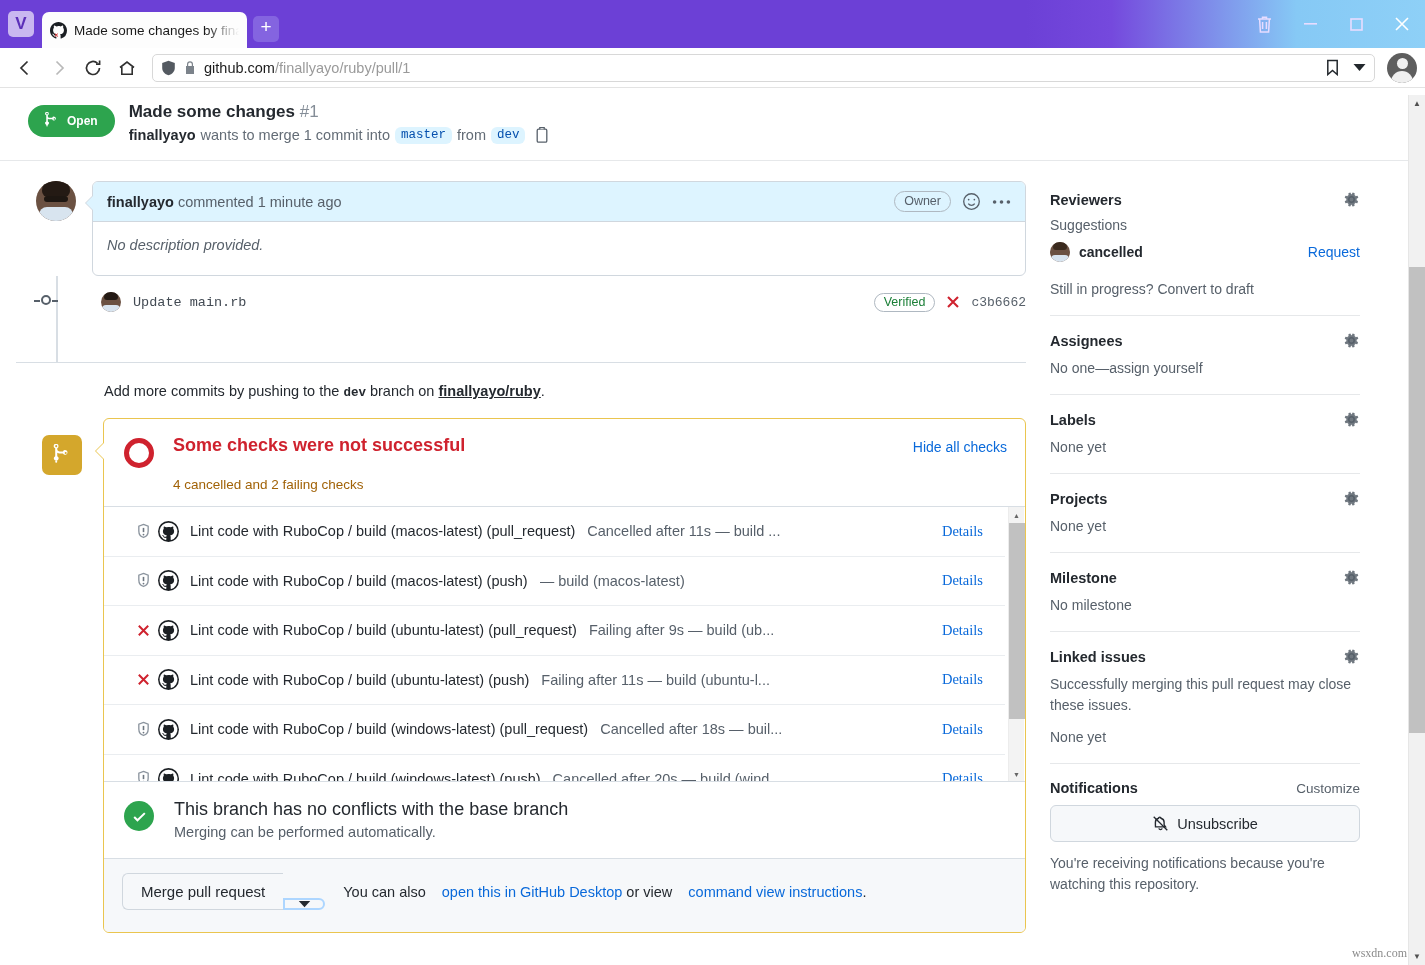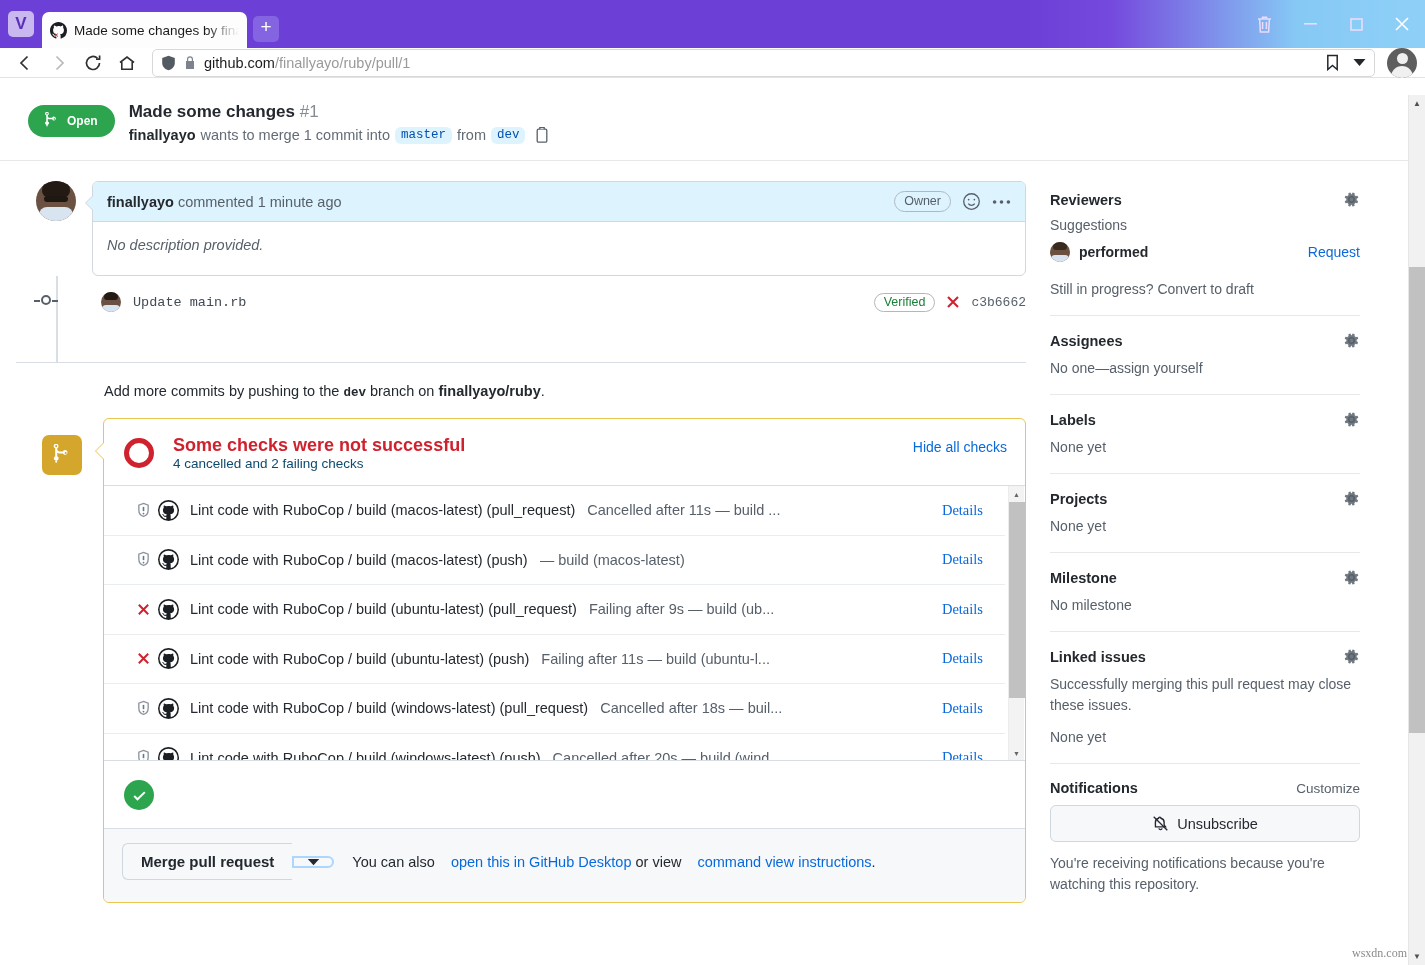--- a/index.html
+++ b/index.html
@@ -46,21 +46,21 @@
     flex: 0 0 auto;
   }
   #wincontrols { display: flex; align-items: center; height: 48px; flex: 0 0 auto; }
   .wbtn {
     width: 46px; height: 48px; display: flex; align-items: center; justify-content: center;
     color: #e8dcff;
   }
   .wbtn.light { color: #ffffff; }
 
   #toolbar {
-    height: 30px; background: #ffffff;
+    height: 40px; background: #ffffff;
     display: flex; align-items: center; padding: 0 8px; gap: 0;
     border-bottom: 1px solid #e3e3e3;
   }
   .tbtn { width: 34px; height: 34px; display: flex; align-items: center; justify-content: center; color: #303030; }
   .tbtn.dim { color: #b9b9b9; }
   #urlbar {
     flex: 1 1 auto; height: 28px; margin: 0 8px;
     border: 1px solid #d8d8d8; border-radius: 5px; background: #fff;
     display: flex; align-items: center; padding: 0 8px; gap: 8px;
     font-size: 14.5px;
@@ -229,21 +229,21 @@
     font-family: "Liberation Mono", monospace; font-size: 13px; color: #57606a;
   }
   #timeline-end { border-top: 1px solid #d8dee4; margin: 0 0 0 -20px; height: 1px; }
 
   #push-hint {
     padding: 20px 0 18px 68px; font-size: 14.5px; color: #24292f;
   }
   #push-hint code {
     font-family: "Liberation Mono", monospace; font-size: 12.5px; font-weight: 600;
   }
-  #push-hint b { font-weight: 600; }
+  #push-hint b { font-weight: 600; text-decoration: underline; }
 
   
   #merge-wrap { display: flex; align-items: flex-start; gap: 0; position: relative; }
   #merge-icon {
     width: 40px; height: 40px; border-radius: 7px; background: #d4a72c;
     color: #fff; display: flex; align-items: center; justify-content: center;
     flex: 0 0 auto; margin-top: 17px; margin-left: 6px;
   }
   #merge-box {
     flex: 1 1 auto; margin-left: 21px; border: 1px solid #eac54f; border-radius: 6px;
@@ -258,21 +258,21 @@
     content: ""; position: absolute; left: -8px; top: 23px;
     width: 0; height: 0; border: 9px solid transparent;
     border-right-color: #fff; border-left: 0;
   }
   #checks-header { display: flex; padding: 16px 18px 14px; align-items: flex-start; }
   #checks-circle {
     width: 30px; height: 30px; border-radius: 50%;
     border: 5px solid #cf222e; flex: 0 0 auto; margin: 3px 19px 0 2px;
   }
   #checks-title { font-size: 18px; color: #cf222e; font-weight: 600; }
-  #checks-sub { font-size: 13.5px; color: #0c4a6e; margin-top: 0; }
+  #checks-sub { font-size: 13.5px; color: #a16207; margin-top: 21px; }
   #hide-all {
     margin-left: auto; font-size: 14px; color: #0969da; margin-top: 4px;
   }
 
   #checks-list {
     position: relative; border-top: 1px solid #d8dee4;
     height: 275px; overflow: hidden;
   }
   #checks-inner { width: 901px; }
   .check-row {
@@ -314,21 +314,21 @@
   }
   #conflict-title { font-size: 18px; color: #24292f; }
   #conflict-sub { font-size: 14.5px; color: #57606a; margin-top: 4px; }
 
   #merge-actions {
     border-top: 1px solid #d8dee4; background: #f6f8fa;
     padding: 14px 18px 22px; display: flex; align-items: center; gap: 0;
     border-radius: 0 0 5px 5px;
   }
   #merge-btn {
-    display: flex; align-items: center; border-radius: 6px; overflow: visible; font-weight: bold;
+    display: flex; align-items: flex-end; border-radius: 6px; overflow: visible;
   }
   #merge-btn-main {
     border: 1px solid #d0d7de; border-right: none; border-radius: 6px 0 0 6px;
     background: #f6f8fa; padding: 9px 18px; font-size: 15px; color: #24292f;
   }
   #merge-btn-caret {
     border: 2px solid #add6ff; border-radius: 0 6px 6px 0;
     background: #f6f8fa; width: 42px;
     display: flex; align-items: center; justify-content: center; color: #24292f;
   }
@@ -698,20 +698,24 @@
                   <div id="checks-sb-down">▼</div>
                 </div>
               </div>
 
               <div id="conflict-row">
                 <span id="conflict-ok">
                   <svg width="17" height="17" viewBox="0 0 16 16" fill="none" stroke="#fff" stroke-width="1.9">
                         <path d="M3 8.4l3.1 3.1L13 4.8"></path>
                       </svg>
                 </span>
+                <span>
+                  <div id="conflict-title">This branch has no conflicts with the base branch</div>
+                  <div id="conflict-sub">Merging can be performed automatically.</div>
+                </span>
               </div>
 
               <div id="merge-actions">
                 <span id="merge-btn">
                   <span id="merge-btn-main">Merge pull request</span>
                   <span id="merge-btn-caret">
                     <svg width="13" height="8" viewBox="0 0 13 8">
                           <path fill="#24292f" d="M0.8 1h11.4L6.5 7.2z"></path>
                         </svg>
                   </span>
@@ -738,21 +742,21 @@
               <span class="gear">
                 <svg width="17" height="17" viewBox="0 0 16 16" fill="#57606a">
                       <path d="M8 4.7A3.3 3.3 0 1 0 8 11.3 3.3 3.3 0 0 0 8 4.7zm0 5.1a1.8 1.8 0 1 1 0-3.6 1.8 1.8 0 0 1 0 3.6z"></path>
                       <path d="M14 9.3l-1.2-.5a4.9 4.9 0 0 0 0-1.6l1.2-.5a.5.5 0 0 0 .3-.6l-.5-1.3a.5.5 0 0 0-.6-.3l-1.2.4a4.9 4.9 0 0 0-1.2-1.1l.3-1.2a.5.5 0 0 0-.3-.6L9.4 1.5a.5.5 0 0 0-.6.3L8.3 3a4.9 4.9 0 0 0-.6 0L7.2 1.8a.5.5 0 0 0-.6-.3L5.3 2a.5.5 0 0 0-.3.6l.3 1.2A4.9 4.9 0 0 0 4 4.9L2.8 4.5a.5.5 0 0 0-.6.3L1.7 6.1a.5.5 0 0 0 .3.6l1.2.5a4.9 4.9 0 0 0 0 1.6l-1.2.5a.5.5 0 0 0-.3.6l.5 1.3a.5.5 0 0 0 .6.3l1.2-.4a4.9 4.9 0 0 0 1.2 1.1l-.3 1.2a.5.5 0 0 0 .3.6l1.3.5a.5.5 0 0 0 .6-.3l.5-1.2h.6l.5 1.2a.5.5 0 0 0 .6.3l1.3-.5a.5.5 0 0 0 .3-.6l-.3-1.2a4.9 4.9 0 0 0 1.2-1.1l1.2.4a.5.5 0 0 0 .6-.3l.5-1.3a.5.5 0 0 0-.3-.6z" opacity=".85"></path>
                     </svg>
               </span>
             </div>
             <div class="side-sub">Suggestions</div>
             <div class="reviewer-row">
               <span class="avatar-rv"></span>
-              <span class="name">performed</span>
+              <span class="name">cancelled</span>
               <span class="req">Request</span>
             </div>
             <div class="side-txt">Still in progress? Convert to draft</div>
           </div>
 
           <div class="side-sec">
             <div class="side-head">
               <span>Assignees</span>
               <span class="gear">
                 <svg width="17" height="17" viewBox="0 0 16 16" fill="#57606a">

